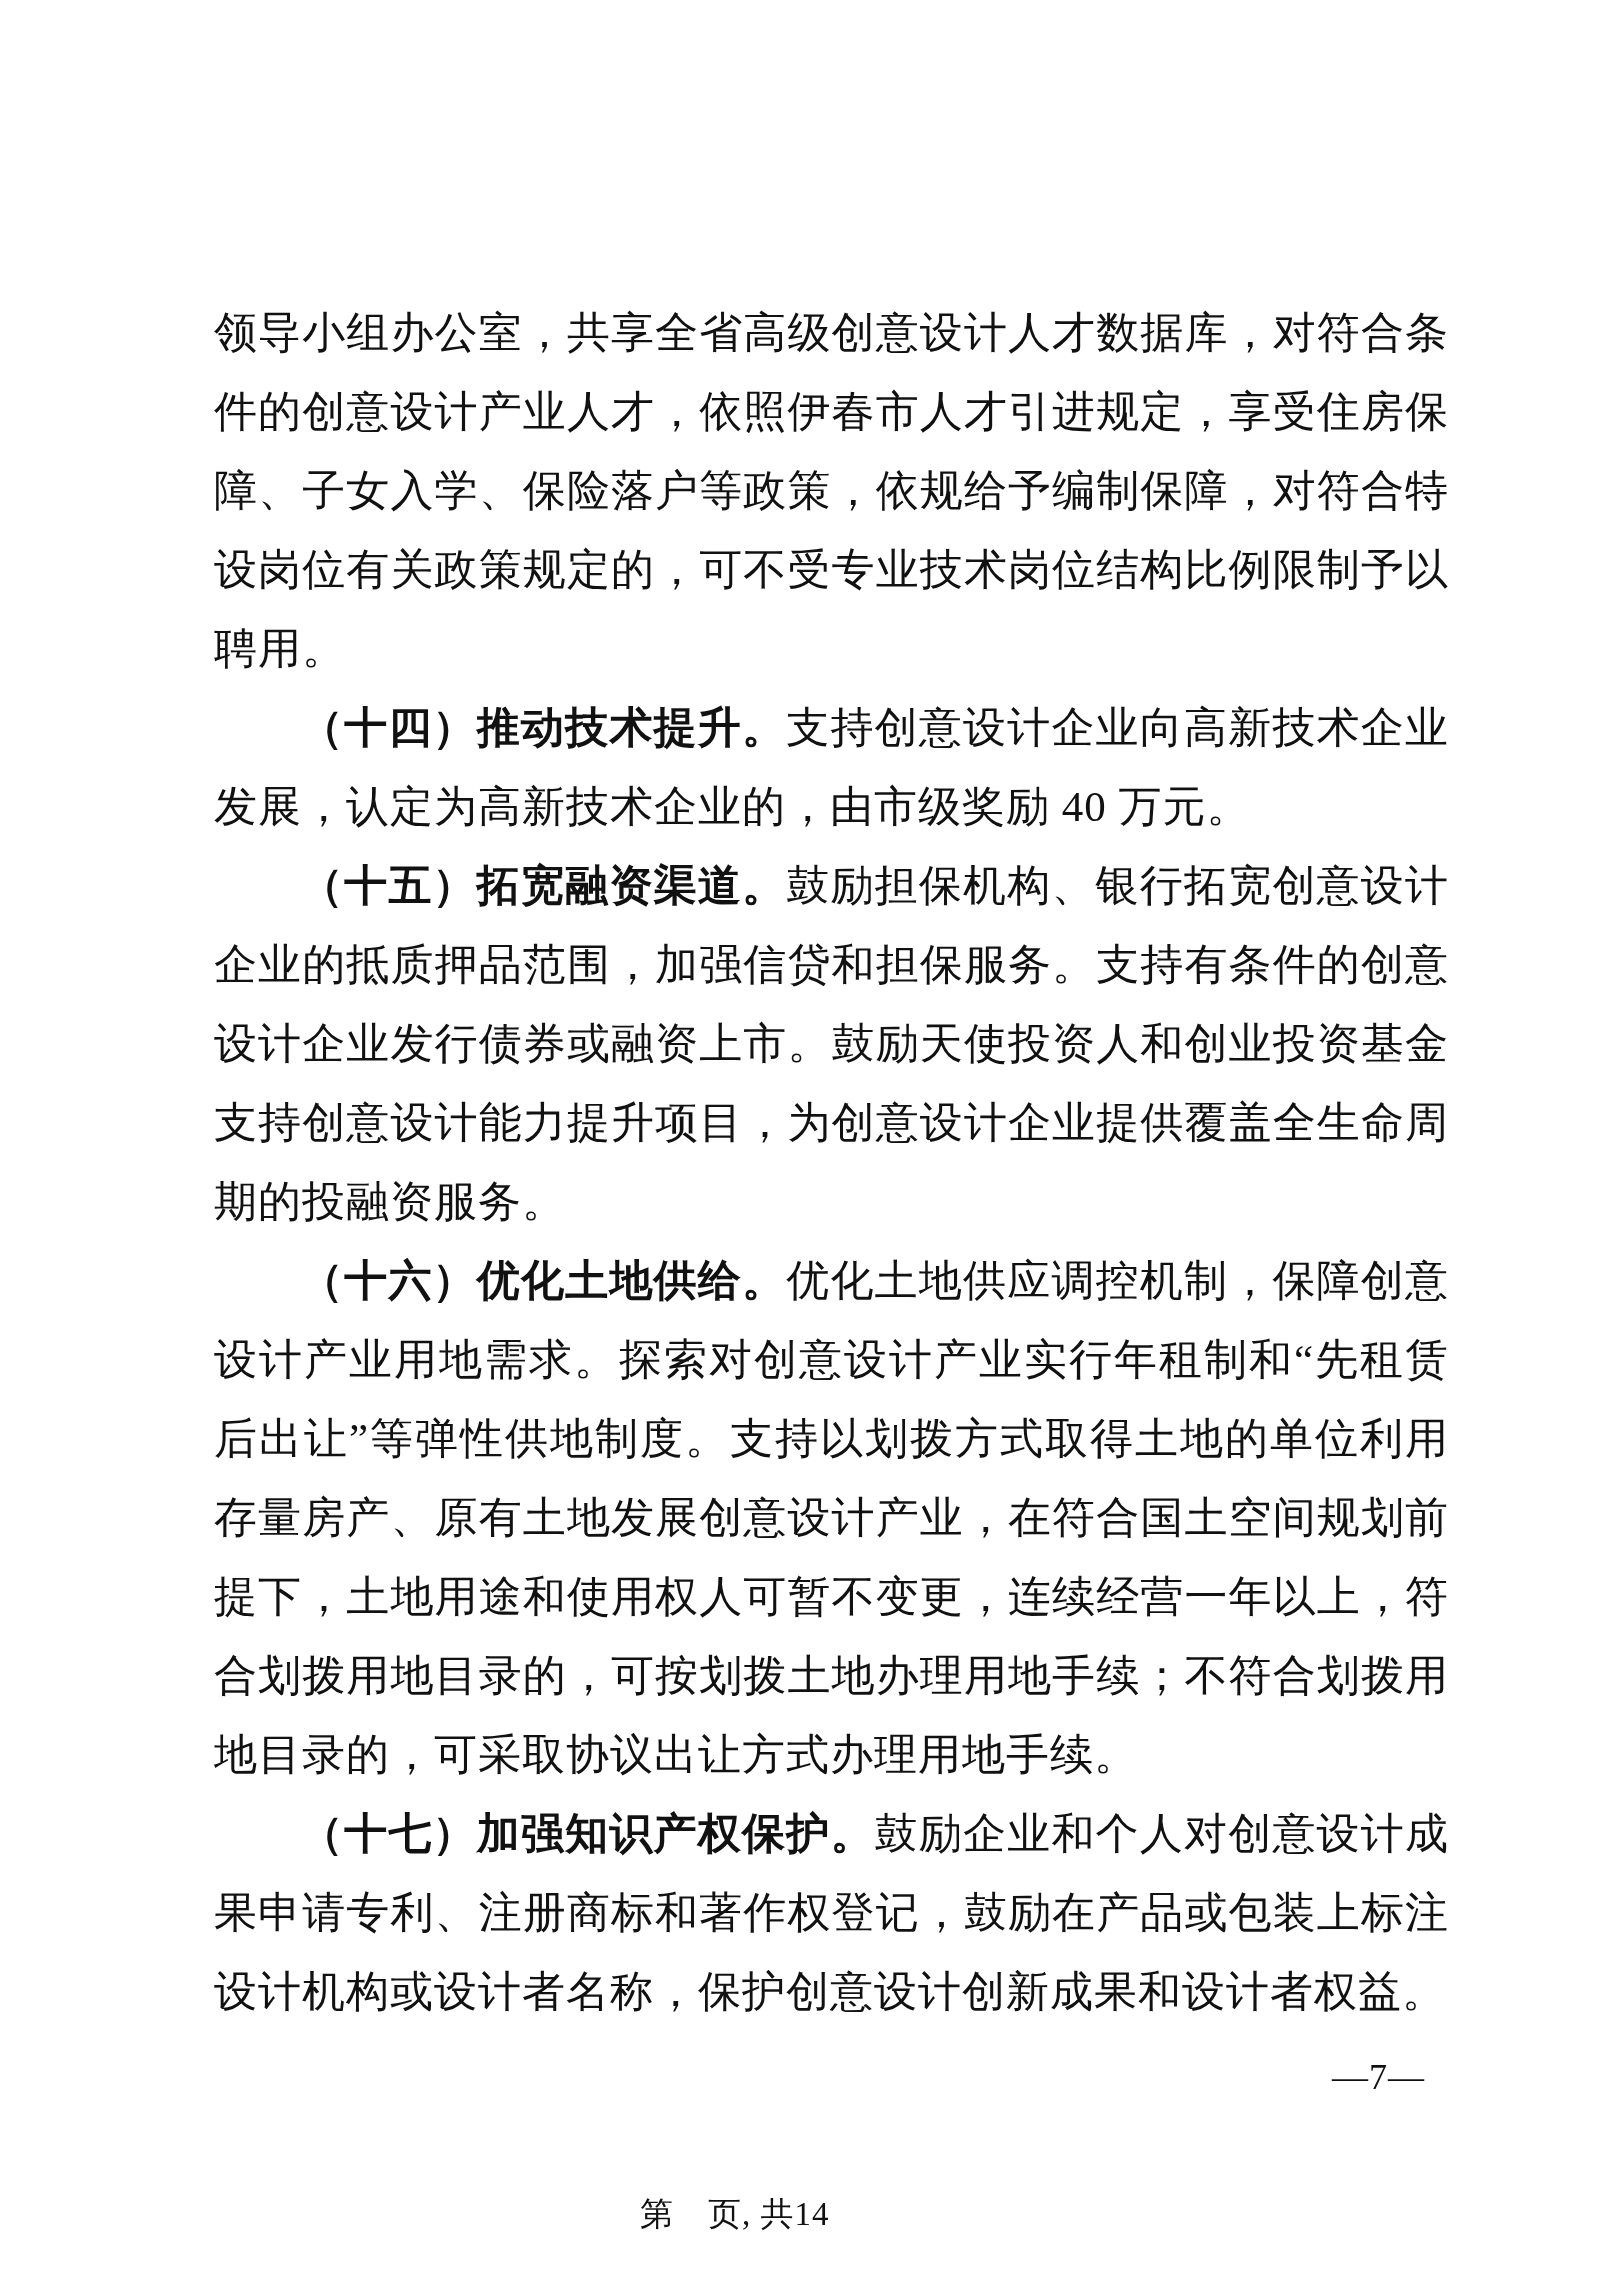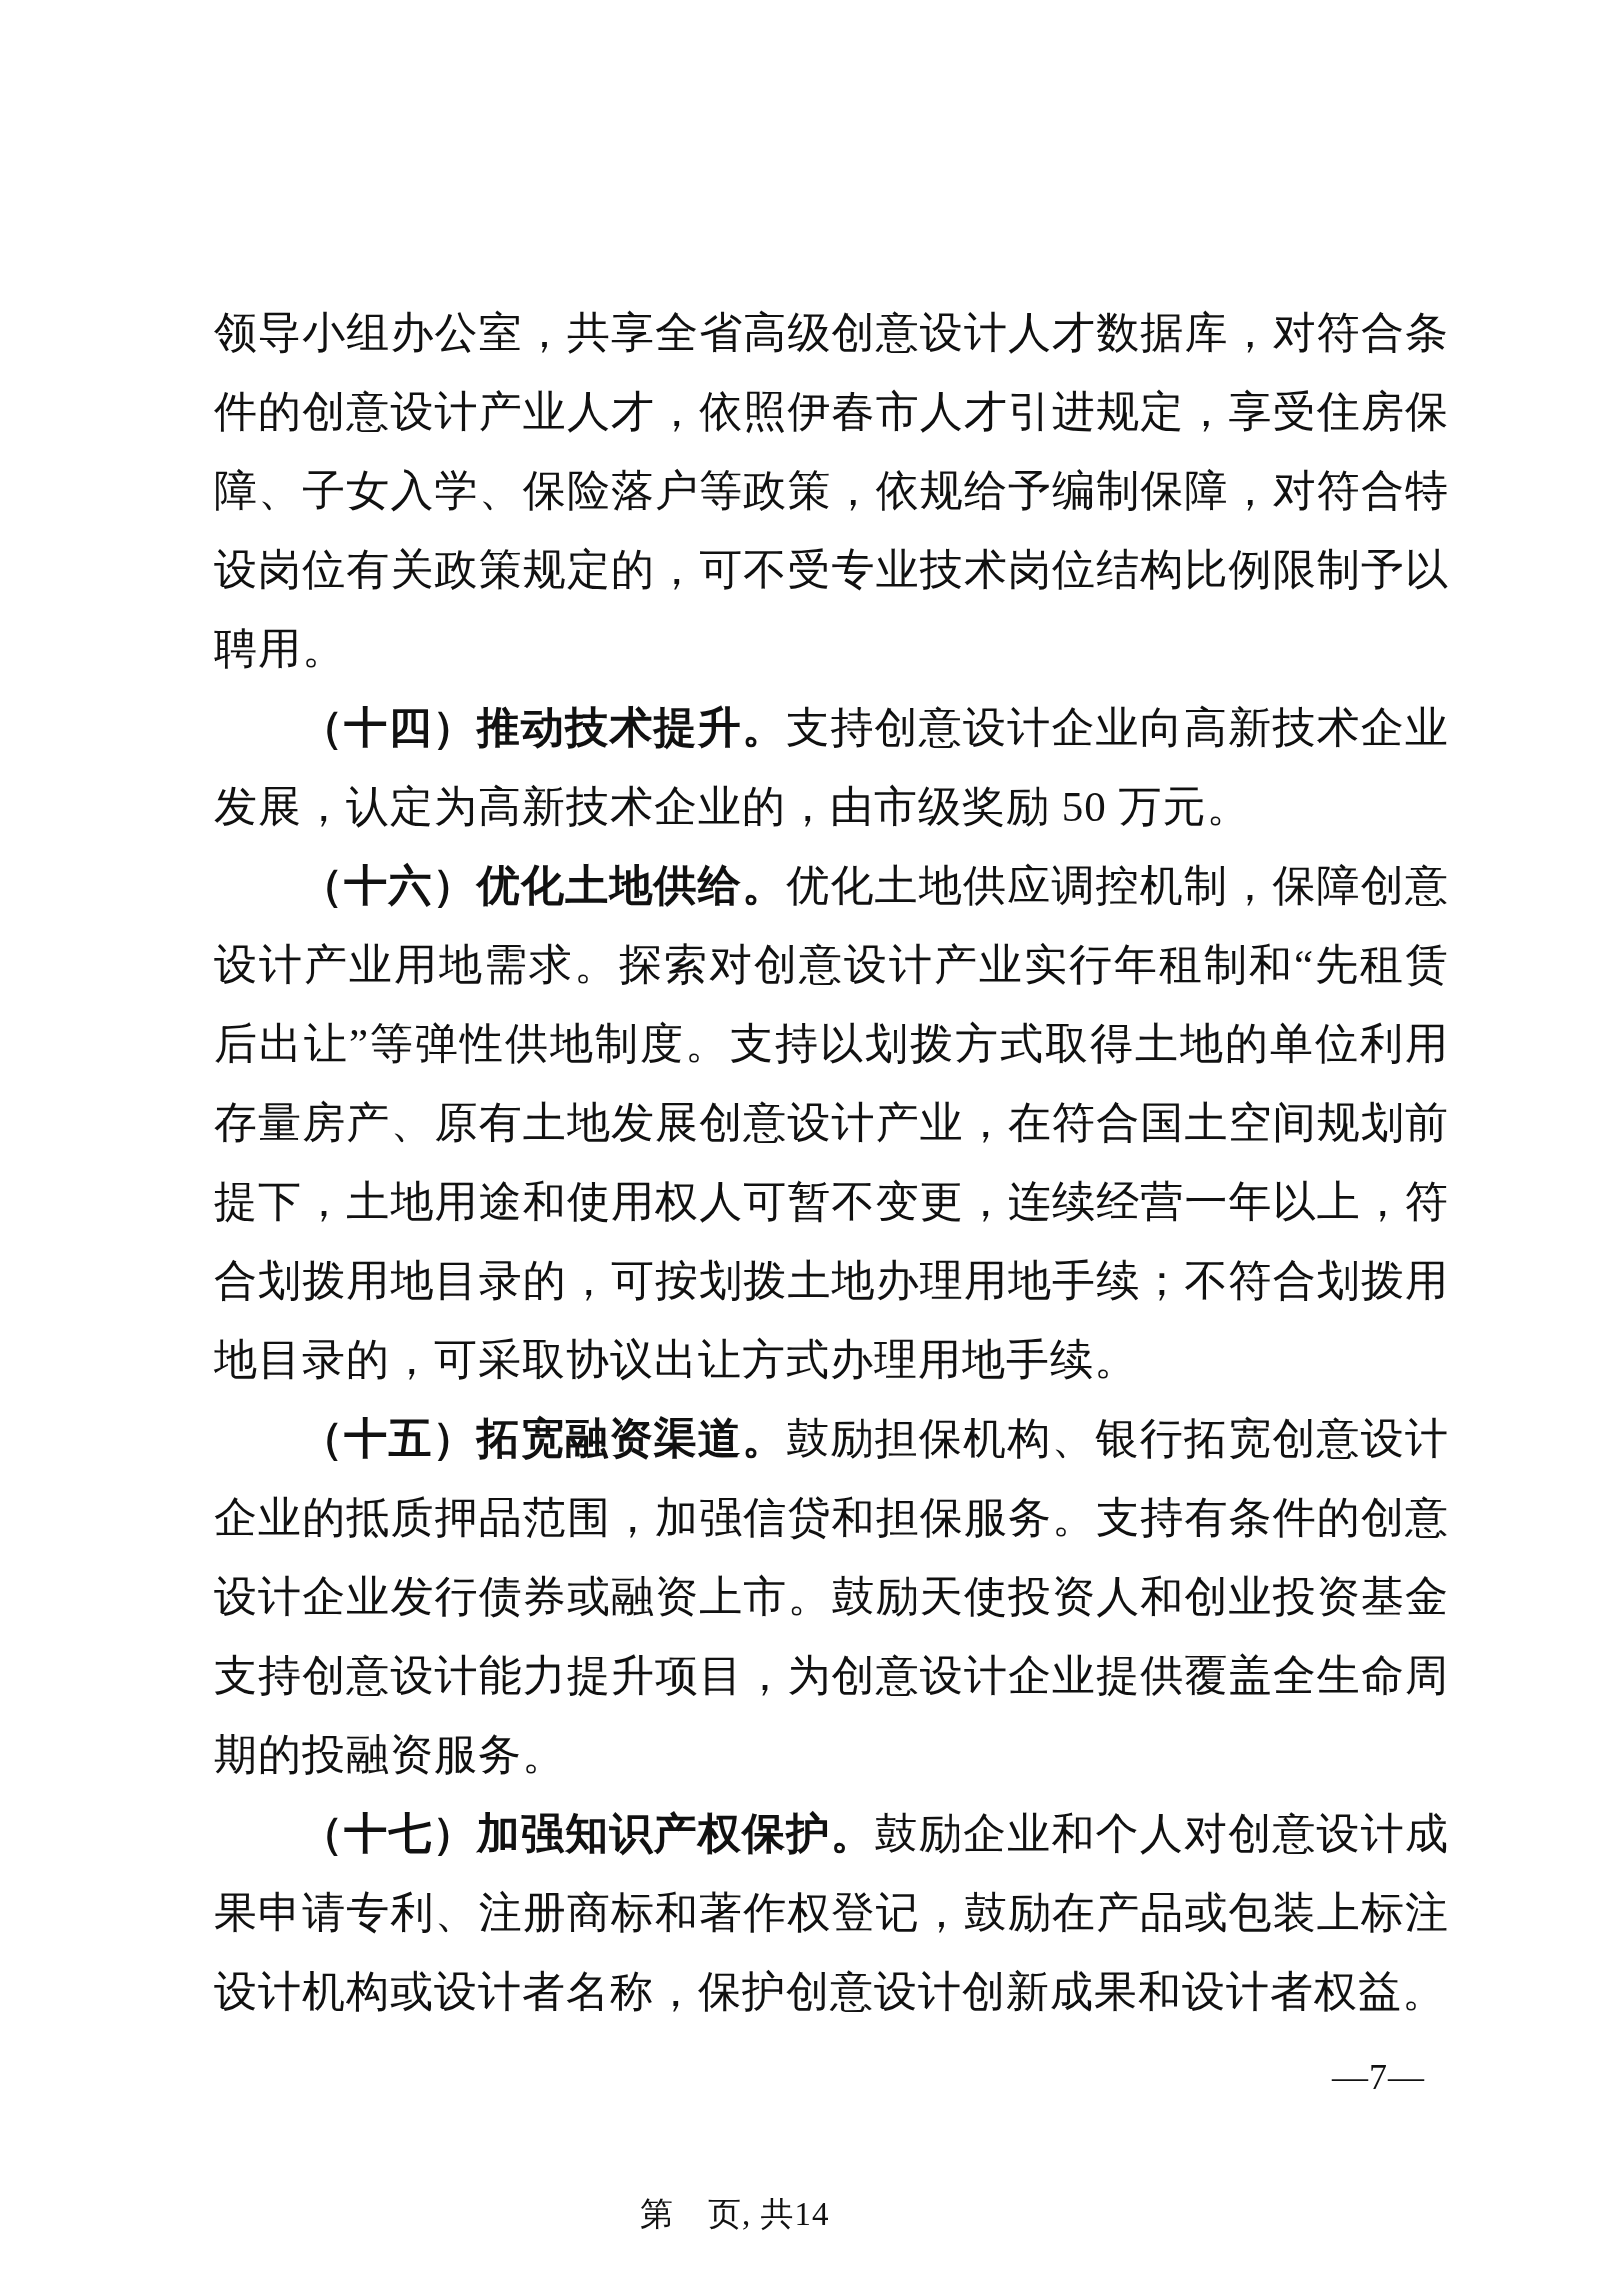--- a/index.html
+++ b/index.html
@@ -53,21 +53,21 @@
     font-size: 33px;
     letter-spacing: 1px;
   }
 </style>
 </head>
 <body>
 
 <div class="page">
   <div class="doc-body">
       <p class=""><span>领导小组办公室，共享全省高级创意设计人才数据库，对符合条件的创意设计产业人才，依照伊春市人才引进规定，享受住房保障、子女入学、保险落户等政策，依规给予编制保障，对符合特设岗位有关政策规定的，可不受专业技术岗位结构比例限制予以聘用。</span></p>
-      <p class="indent"><span class="para-heading">（十四）推动技术提升。</span><span>支持创意设计企业向高新技术企业发展，认定为高新技术企业的，由市级奖励 50 万元。</span></p>
+      <p class="indent"><span class="para-heading">（十四）推动技术提升。</span><span>支持创意设计企业向高新技术企业发展，认定为高新技术企业的，由市级奖励 40 万元。</span></p>
+      <p class="indent"><span class="para-heading">（十五）拓宽融资渠道。</span><span>鼓励担保机构、银行拓宽创意设计企业的抵质押品范围，加强信贷和担保服务。支持有条件的创意设计企业发行债券或融资上市。鼓励天使投资人和创业投资基金支持创意设计能力提升项目，为创意设计企业提供覆盖全生命周期的投融资服务。</span></p>
       <p class="indent"><span class="para-heading">（十六）优化土地供给。</span><span>优化土地供应调控机制，保障创意设计产业用地需求。探索对创意设计产业实行年租制和“先租赁后出让”等弹性供地制度。支持以划拨方式取得土地的单位利用存量房产、原有土地发展创意设计产业，在符合国土空间规划前提下，土地用途和使用权人可暂不变更，连续经营一年以上，符合划拨用地目录的，可按划拨土地办理用地手续；不符合划拨用地目录的，可采取协议出让方式办理用地手续。</span></p>
-      <p class="indent"><span class="para-heading">（十五）拓宽融资渠道。</span><span>鼓励担保机构、银行拓宽创意设计企业的抵质押品范围，加强信贷和担保服务。支持有条件的创意设计企业发行债券或融资上市。鼓励天使投资人和创业投资基金支持创意设计能力提升项目，为创意设计企业提供覆盖全生命周期的投融资服务。</span></p>
       <p class="indent"><span class="para-heading">（十七）加强知识产权保护。</span><span>鼓励企业和个人对创意设计成果申请专利、注册商标和著作权登记，鼓励在产品或包装上标注设计机构或设计者名称，保护创意设计创新成果和设计者权益。</span></p>
     </div>
   <div class="page-number">—7—</div>
   <div class="page-footer">第　页, 共14</div>
 </div>
 
 
 </body></html>

